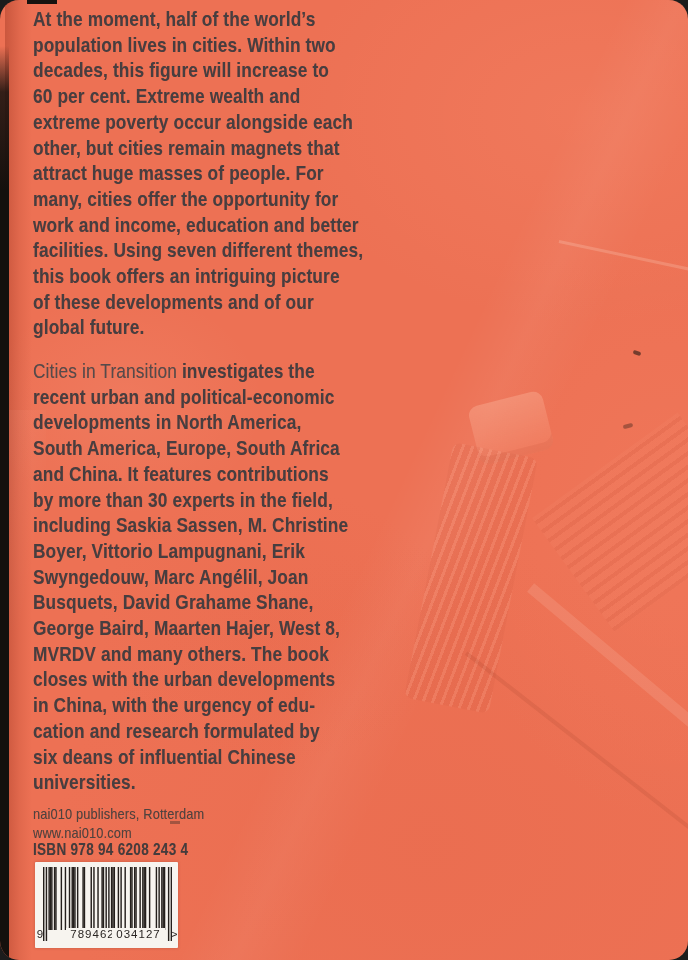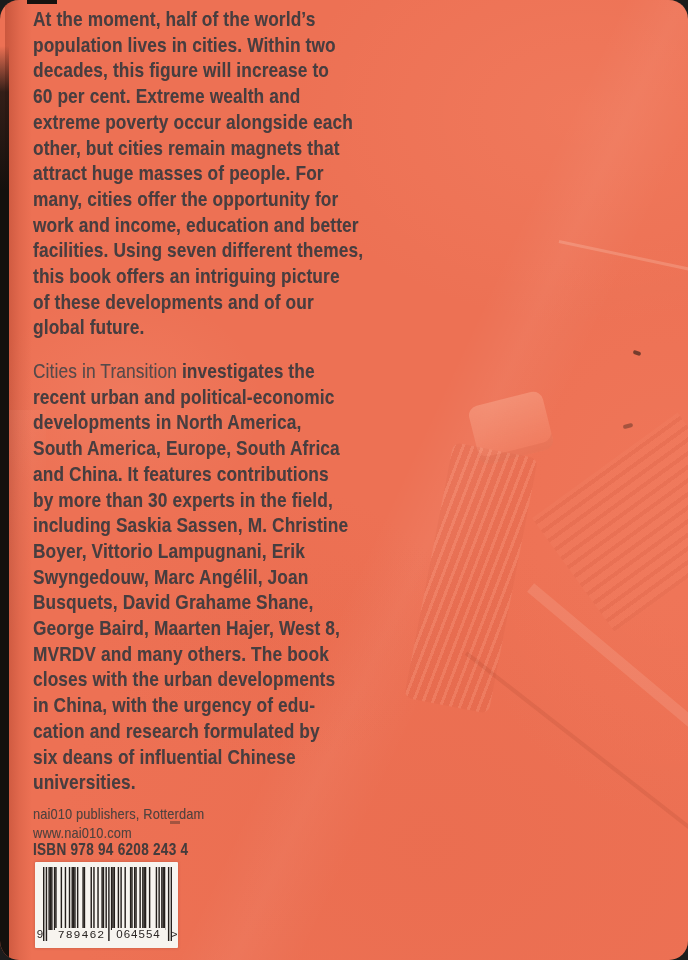--- a/index.html
+++ b/index.html
@@ -95,21 +95,21 @@
   }
   .barcode-box svg{position:absolute;left:8px;top:5px;width:129px;height:74px;}
   .barcode-box svg rect{fill:#241f1c;}
   .barcode-num{
     position:absolute;inset:0;font-family:"Liberation Sans",sans-serif;
     font-size:11.5px;line-height:13px;color:#2a2523;
   }
   .barcode-num span{position:absolute;top:66px;}
   .bc-lead{left:1px;width:8px;text-align:center;}
   .bc-g{background:#f7f4ef;text-align:center;letter-spacing:1px;}
-  .bc-g1{left:20px;width:53px;font-family:Liberation Mono, monospace;}
+  .bc-g1{left:31px;width:53px;}
   .bc-g2{left:77px;width:53px;}
   .bc-suffix{left:135px;width:8px;text-align:center;}
 </style>
 </head>
 <body>
 
 <div class="cover">
 
   <div class="texture"></div>
   <div class="tower-top"></div>
@@ -210,21 +210,21 @@
         <rect x="85" y="0" width="1.05" height="63"></rect>
         <rect x="87" y="0" width="1.05" height="63"></rect>
         <rect x="88" y="0" width="1.05" height="63"></rect>
         <rect x="89" y="0" width="1.05" height="63"></rect>
         <rect x="92" y="0" width="1.05" height="74"></rect>
         <rect x="94" y="0" width="1.05" height="74"></rect>
       </svg>
     <div class="barcode-num">
       <span class="bc-lead">9</span>
       <span class="bc-g bc-g1">789462</span>
-      <span class="bc-g bc-g2">064554</span>
+      <span class="bc-g bc-g2">034127</span>
       <span class="bc-suffix">&gt;</span>
     </div>
   </div>
 
   <div class="spine-shadow"></div>
   <div class="edge-left"></div>
   <div class="edge-top-artifact"></div>
 
 </div>
 

